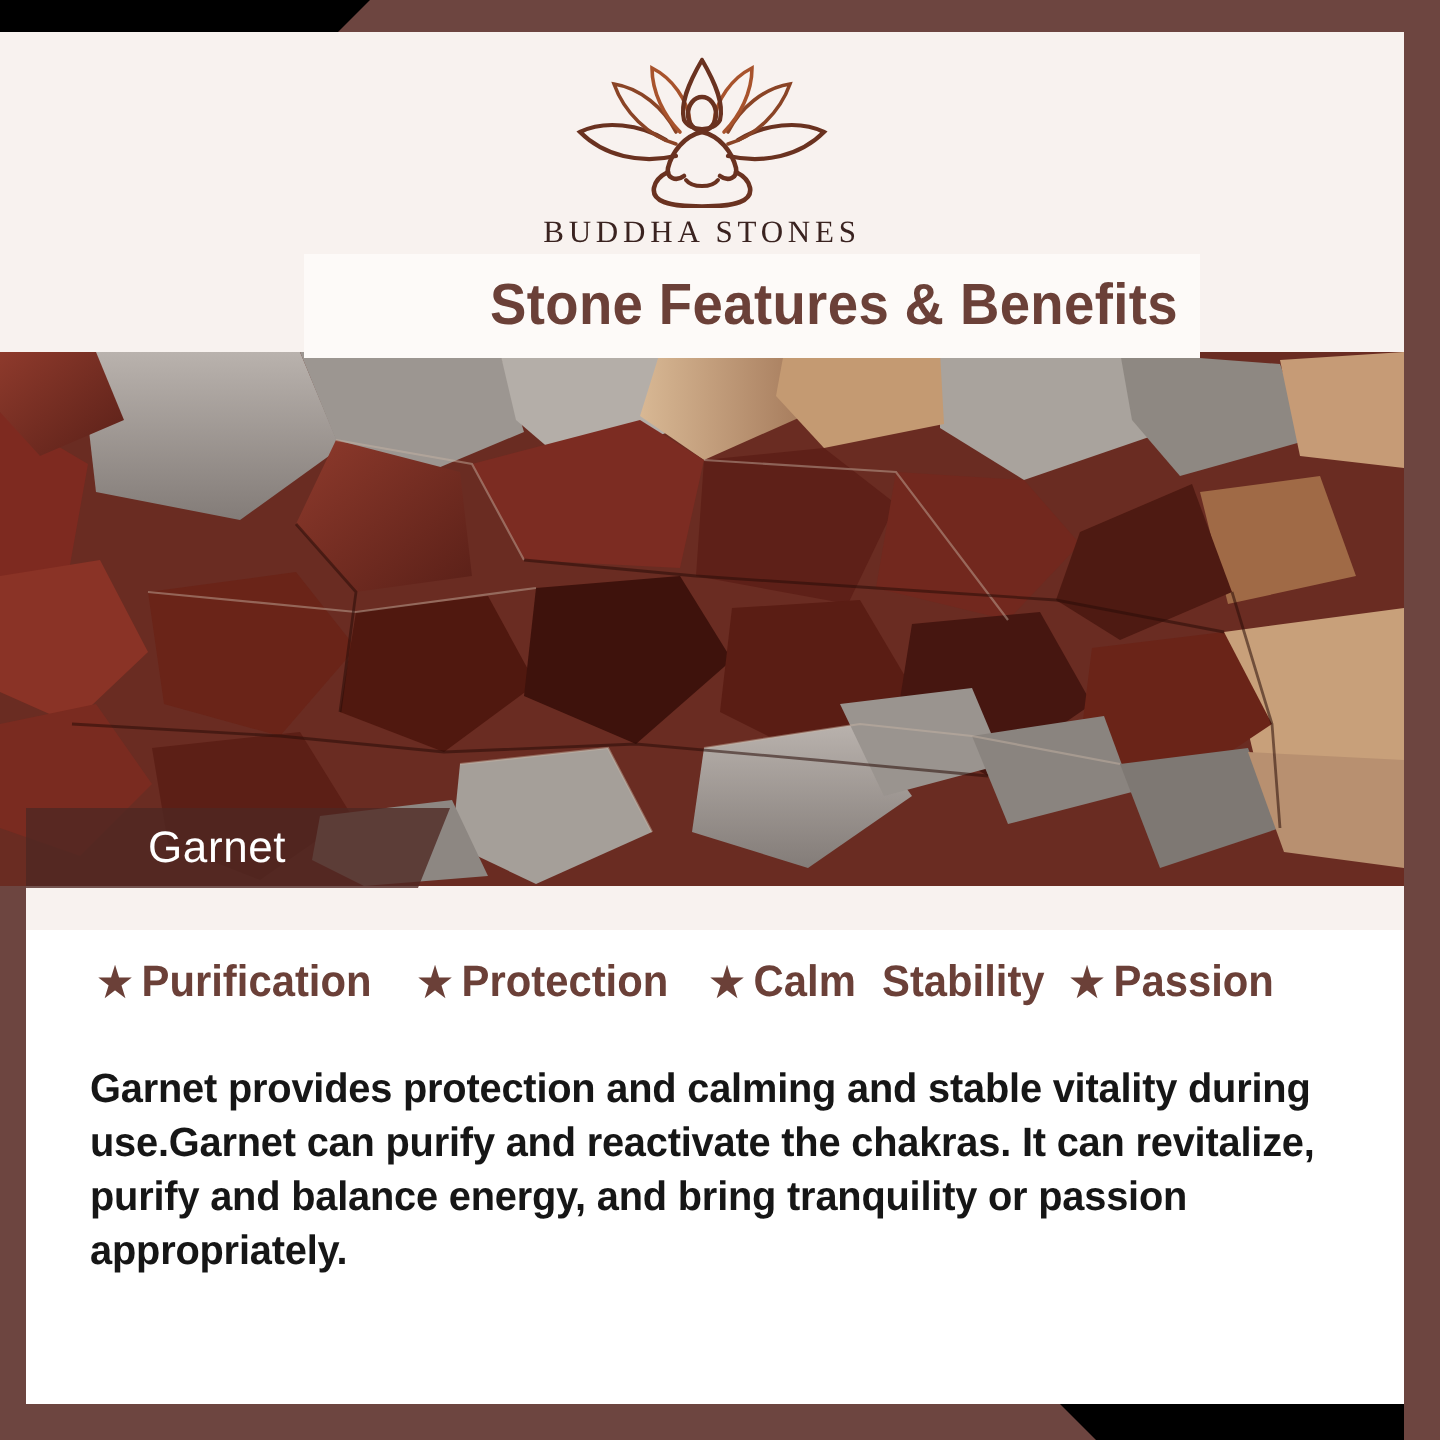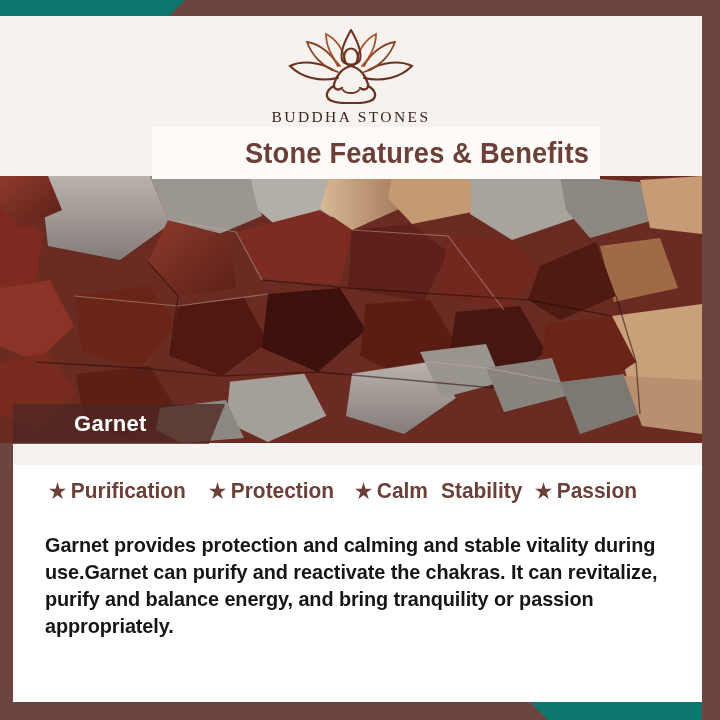--- a/index.html
+++ b/index.html
@@ -5,21 +5,21 @@
   html, body {
     margin: 0;
     padding: 0;
     background: #ffffff;
   }
   #card {
     position: relative;
     width: 720px;
     height: 720px;
     overflow: hidden;
-    background: #0f766e;
+    background: #000000;
     font-family: "Liberation Sans", sans-serif;
   }
 
   
   .top-band {
     position: absolute;
     top: 0; left: 0;
     width: 720px; height: 16px;
     background: #6d4540;
     clip-path: polygon(185px 0, 720px 0, 720px 16px, 169px 16px);
@@ -109,21 +109,21 @@
     background: rgba(78, 40, 35, .78);
     clip-path: polygon(0 0, 212px 0, 196px 40px, 0 40px);
     display: flex;
     align-items: center;
     z-index: 5;
   }
   .name-text {
     margin-left: 61px;
     color: #ffffff;
     font-size: 22px;
-    font-weight: bold;
+    font-weight: normal;
     letter-spacing: .3px;
   }
 
   
   .cream-strip {
     position: absolute;
     left: 13px; top: 443px;
     width: 689px; height: 22px;
     background: #f8f2ef;
   }

